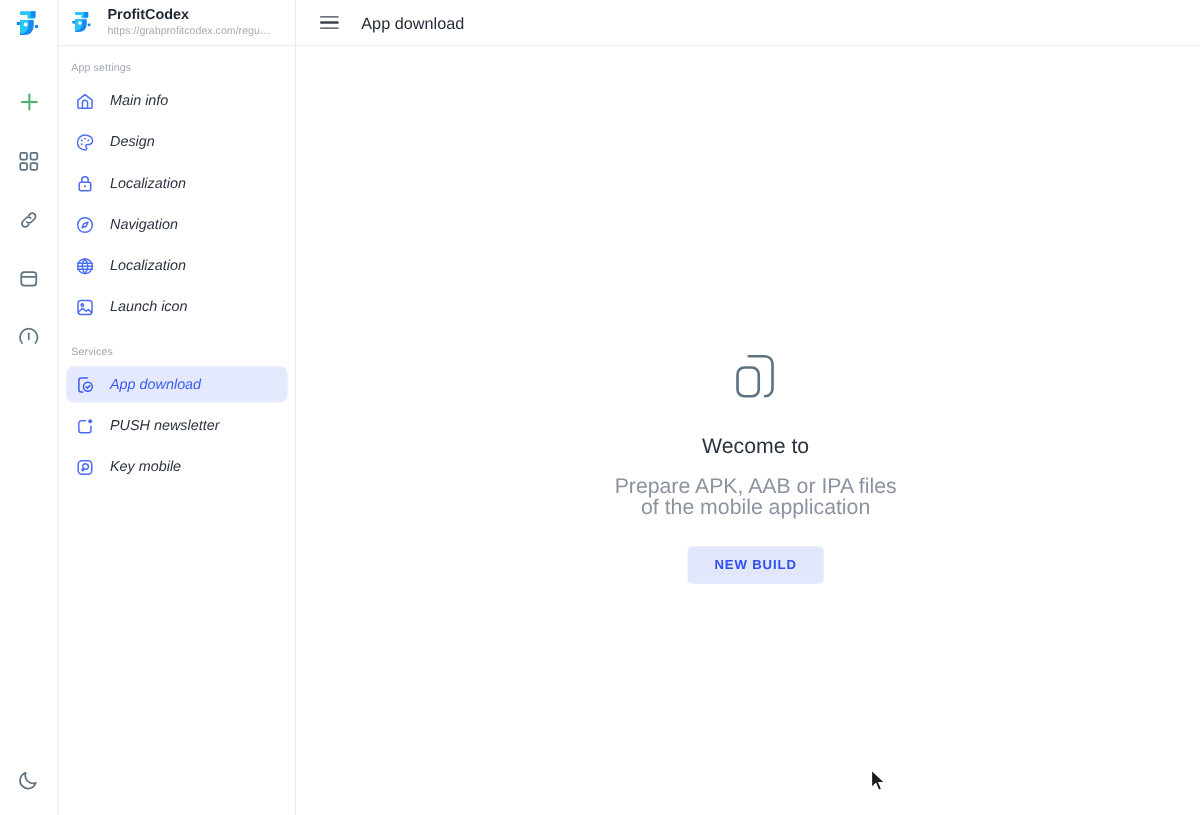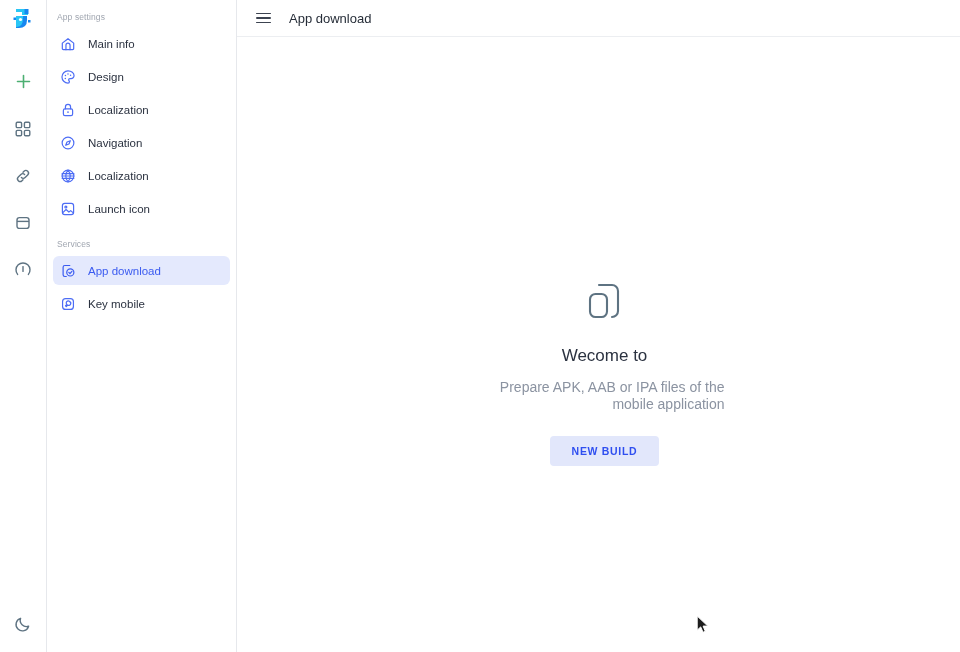--- a/index.html
+++ b/index.html
@@ -91,21 +91,21 @@
   }
 
   .nav-section-label {
     font-size: 8.5px;
     color: #a0a6b0;
     padding: 0 0 0 10px;
     margin-top: 12px;
     margin-bottom: 7px;
     letter-spacing: 0.1px;
   }
-  .nav-list { padding: 0 6px; }
+  .nav-list { padding: 0 6px; font-style: italic; }
   .nav-item {
     display: flex;
     align-items: center;
     gap: 12px;
     height: 29px;
     padding-left: 6px;
     border-radius: 6px;
     cursor: pointer;
     margin-bottom: 4px;
   }
@@ -174,24 +174,24 @@
     align-items: center;
   }
   .empty-icon { margin-bottom: 20px; }
   .empty-title {
     font-size: 17px;
     color: #2b3240;
     line-height: 20px;
     margin-bottom: 13px;
   }
   .empty-sub {
-    font-size: 14px;
+    font-size: 17px;
     color: #8b93a1;
     line-height: 17px;
-    text-align: right;
+    text-align: center;
     width: 240px;
     margin-bottom: 23px;
   }
   .new-build-btn {
     background: #e2e7fb;
     color: #2f4ff0;
     border: none;
     font-family: "Liberation Sans", sans-serif;
     font-size: 10.5px;
     font-weight: bold;
@@ -272,20 +272,37 @@
 
     <div class="rail-bottom">
       <svg width="18" height="18" viewBox="0 0 18 18" fill="none" stroke="#5e7382" stroke-width="1.4" stroke-linecap="round" stroke-linejoin="round">
         <path d="M14.6 11.2 A6.2 6.2 0 0 1 6.6 3.3 A6.4 6.4 0 1 0 14.6 11.2 Z"></path>
       </svg>
     </div>
   </div>
 
   <div class="sidebar">
 
+    <div class="project-head">
+      <div class="project-logo">
+        <svg width="22" height="22" viewBox="0 0 26 26">
+          <path d="M6 3 L18 3 L18 9 L12 9 L12 6 L6 6 Z" fill="#29c6f5"></path>
+          <rect x="14.5" y="3" width="4" height="5" fill="#1787f0"></rect>
+          <path d="M6 10 L17 10 L17 14 Q17 22 9 22 L6 22 Z" fill="#1787f0"></path>
+          <path d="M6 10 L13 10 L13 13 Q13 20 7 21 L6 21 Z" fill="#29c6f5"></path>
+          <circle cx="10.5" cy="13.5" r="1.6" fill="#ffffff"></circle>
+          <rect x="3.5" y="11.5" width="2.5" height="2.5" fill="#1787f0"></rect>
+          <rect x="18" y="14" width="2.5" height="2.5" fill="#1787f0"></rect>
+        </svg>
+      </div>
+      <div class="project-text">
+        <div class="project-name">ProfitCodex</div>
+        <div class="project-url">https://grabprofitcodex.com/regu…</div>
+      </div>
+    </div>
 
     <div class="nav-section-label">App settings</div>
 
     <div class="nav-list">
 
       <div class="nav-item">
         <span class="nav-ico">
           <svg width="16" height="16" viewBox="0 0 18 18" fill="none" stroke="#4d6df5" stroke-width="1.35" stroke-linecap="round" stroke-linejoin="round">
             <path d="M2.6 8 L9 3 L15.4 8 V14.2 a1.2 1.2 0 0 1-1.2 1.2 H3.8 A1.2 1.2 0 0 1 2.6 14.2 Z"></path>
             <path d="M6.7 15.4 V10.4 a2.3 2.3 0 0 1 4.6 0 v5"></path>
@@ -361,20 +378,29 @@
         <span class="nav-ico">
           <svg width="16" height="16" viewBox="0 0 18 18" fill="none" stroke="#3b5bf0" stroke-width="1.35" stroke-linecap="round" stroke-linejoin="round">
             <path d="M11 2.8 H5.4 A1.9 1.9 0 0 0 3.5 4.7 V13.3 A1.9 1.9 0 0 0 5.4 15.2 H7.1"></path>
             <circle cx="11.6" cy="10.6" r="4"></circle>
             <path d="M9.9 10.6 L11.2 11.9 L13.4 9.4"></path>
           </svg>
         </span>
         <span class="nav-label">App download</span>
       </div>
 
+      <div class="nav-item">
+        <span class="nav-ico">
+          <svg width="16" height="16" viewBox="0 0 18 18" fill="none" stroke="#4d6df5" stroke-width="1.35" stroke-linecap="round" stroke-linejoin="round">
+            <path d="M14.4 9 V12.9 a2 2 0 0 1-2 2 H5.5 a2 2 0 0 1-2-2 V6.1 a2 2 0 0 1 2-2 H9.4"></path>
+            <circle cx="13.7" cy="4.4" r="1.8" fill="#4d6df5" stroke="none"></circle>
+          </svg>
+        </span>
+        <span class="nav-label">PUSH newsletter</span>
+      </div>
 
       <div class="nav-item">
         <span class="nav-ico">
           <svg width="16" height="16" viewBox="0 0 18 18" fill="none" stroke="#4d6df5" stroke-width="1.35" stroke-linecap="round" stroke-linejoin="round">
             <rect x="2.9" y="2.9" width="12.2" height="12.2" rx="3.4"></rect>
             <path d="M10.9 6.3 a2.2 2.2 0 1 0-3.1 3.1 L6.2 11 l.9.9 1.6-1.6 a2.2 2.2 0 0 0 2.2-4Z"></path>
           </svg>
         </span>
         <span class="nav-label">Key mobile</span>
       </div>

